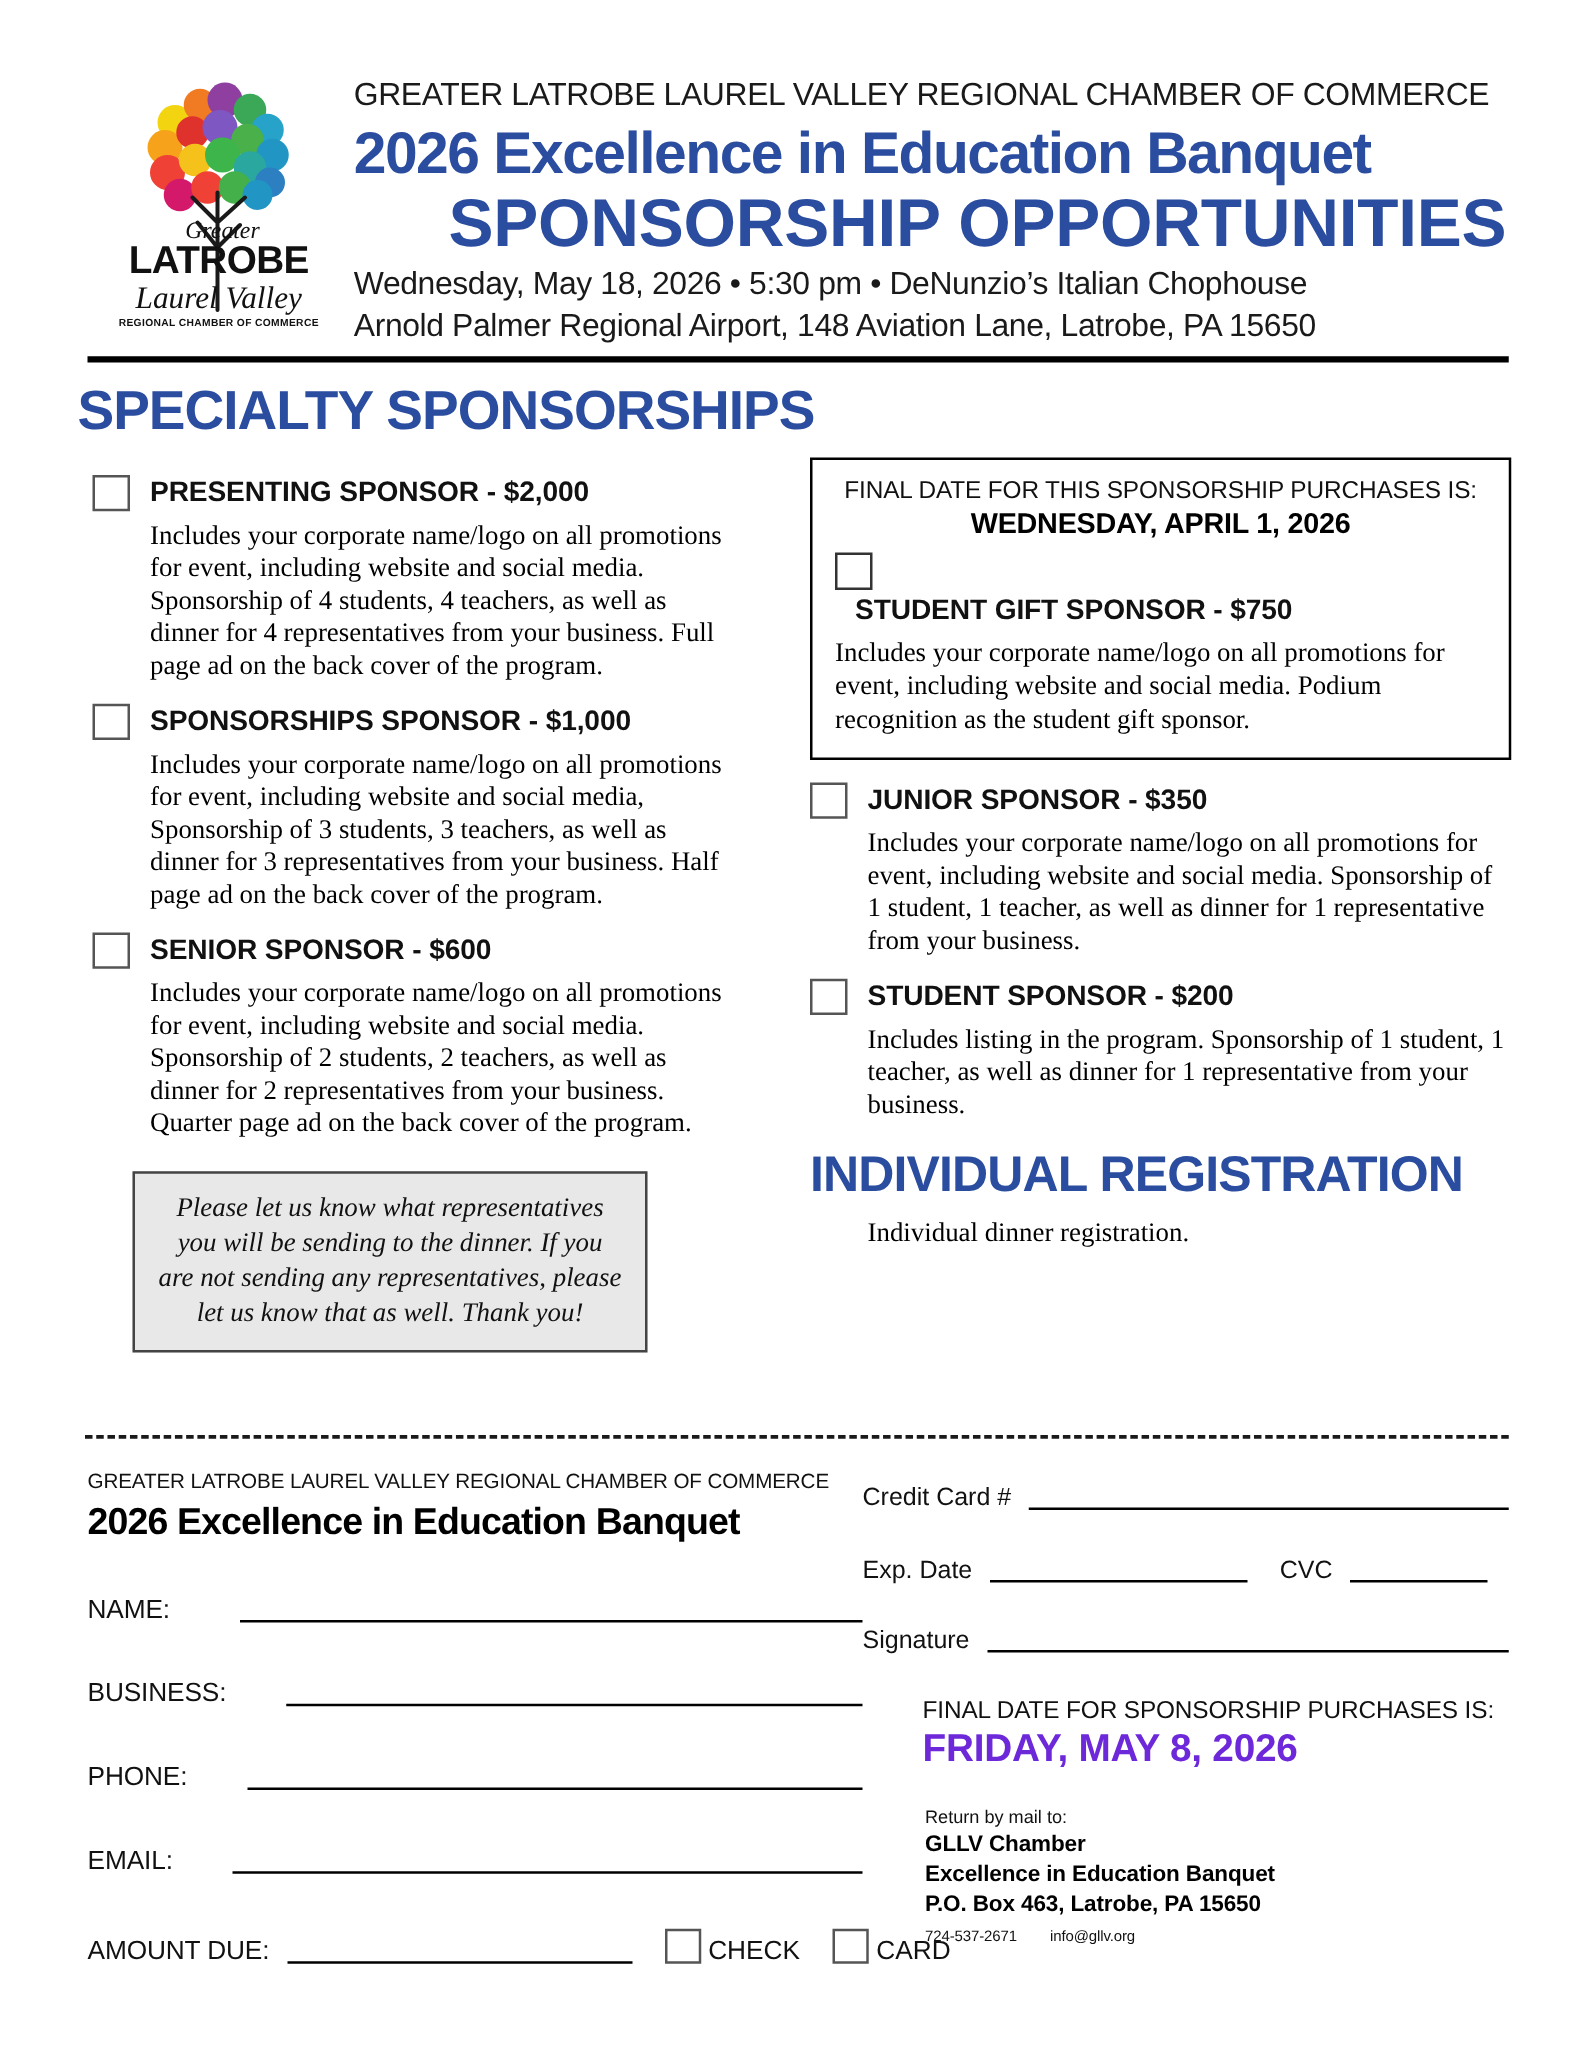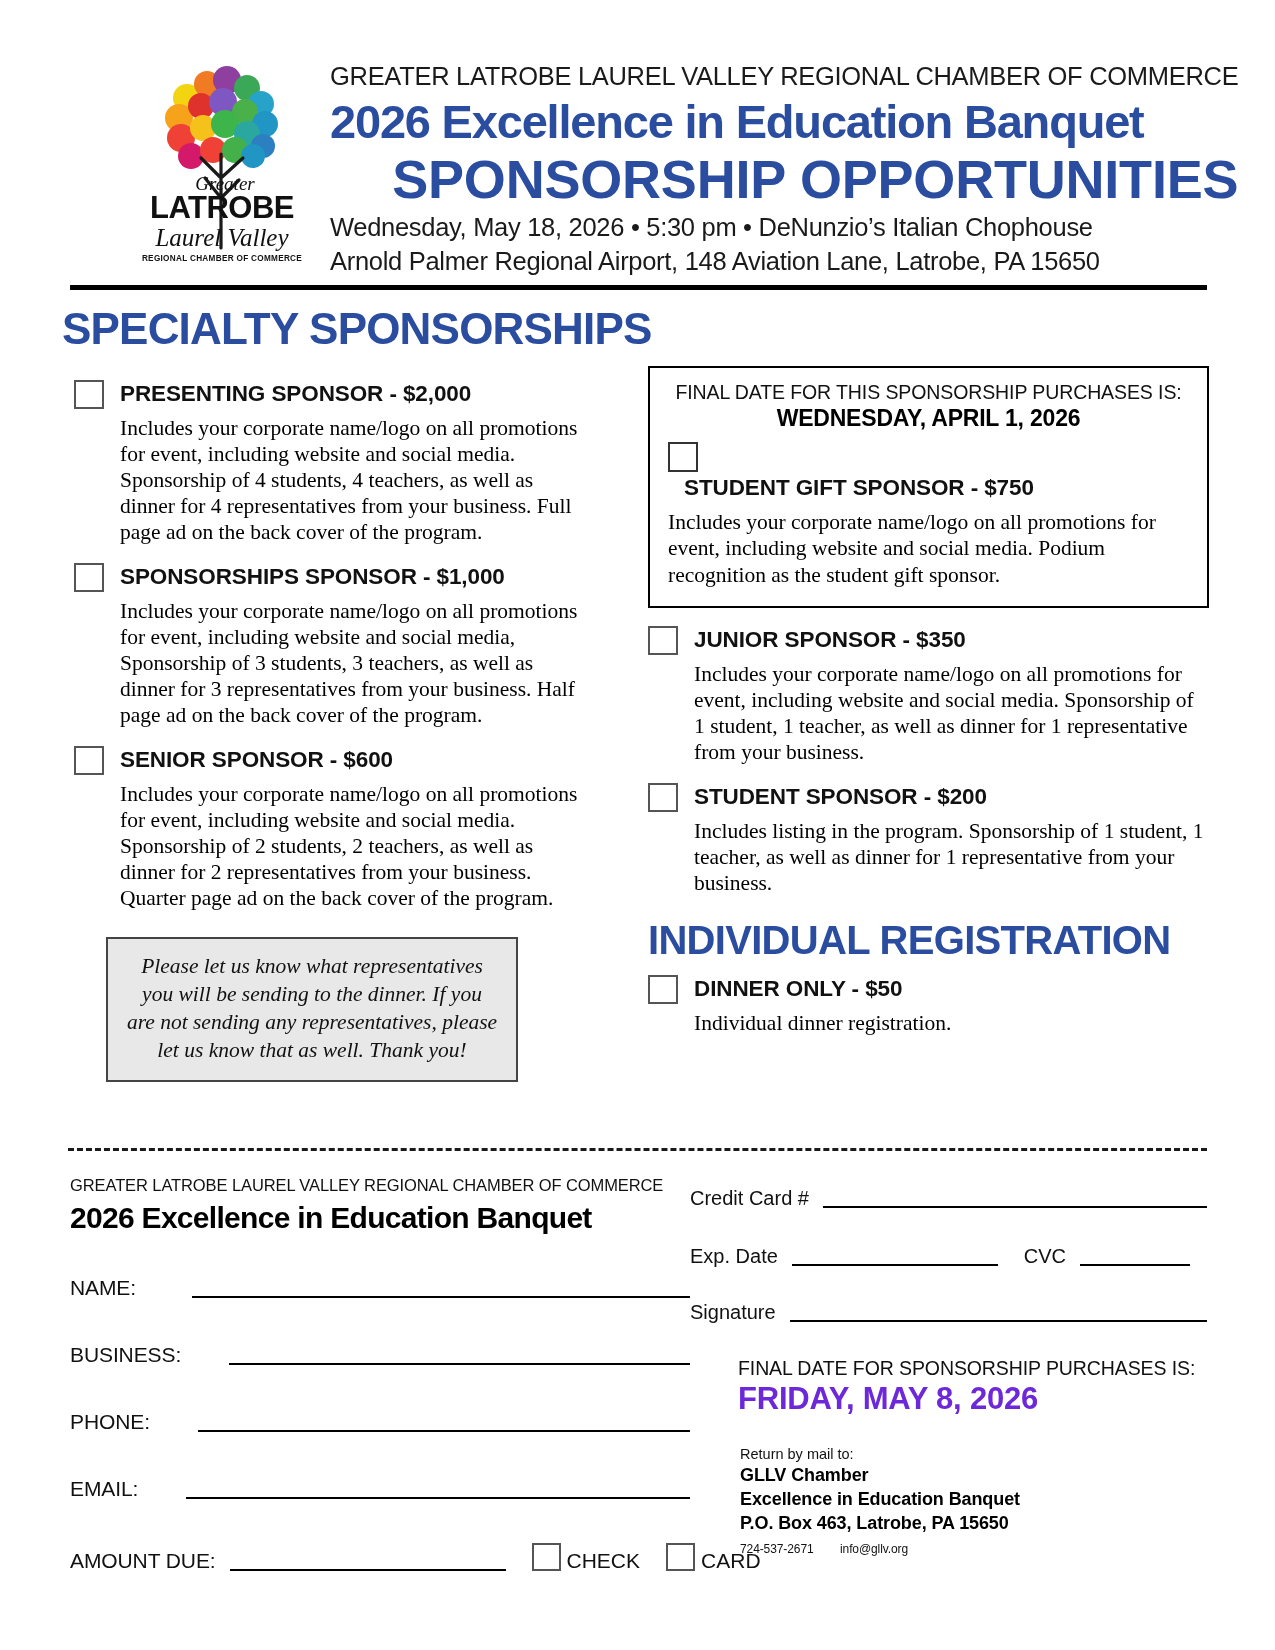--- a/index.html
+++ b/index.html
@@ -7,21 +7,21 @@
     width: 1275px; height: 1650px;
     background: #ffffff;
     font-family: "Liberation Sans", sans-serif;
     color: #000;
     overflow: hidden;
   }
   .page { position: relative; width: 1275px; height: 1650px; padding: 0; }
 
   
   .header { display: flex; padding: 52px 70px 0 88px; align-items: flex-start; }
-  .logo-wrap { width: 175px; flex: 0 0 175px; padding-top: 6px; margin-left: 47px; }
+  .logo-wrap { width: 175px; flex: 0 0 175px; padding-top: 6px; }
   .logo-svg { display: block; width: 175px; height: 215px; }
   .header-text { flex: 1; padding-left: 20px; padding-top: 10px; }
   .hdr-chamber {
     font-family: "Liberation Sans", sans-serif;
     font-size: 25.5px; letter-spacing: -0.3px; color: #1a1a1a;
     font-weight: 400; line-height: 1.1; white-space: nowrap;
   }
   .hdr-title1 {
     font-size: 47px; font-weight: bold; color: #2b4d9f;
     letter-spacing: -1.2px; line-height: 1.22; margin-top: 3px;
@@ -268,24 +268,20 @@
         <div class="item-head">
           <div class="cbox"></div>
           <div class="item-title">STUDENT SPONSOR - $200</div>
         </div>
         <div class="item-desc">Includes listing in the program. Sponsorship of 1 student, 1 teacher, as well as dinner for 1 representative from your business.</div>
       </div>
 
       <div class="reg-title">INDIVIDUAL REGISTRATION</div>
 
       <div class="item" style="margin-top:10px">
-        <div class="item-head">
-          <div class="cbox"></div>
-          <div class="item-title">DINNER ONLY - $50</div>
-        </div>
         <div class="item-desc">Individual dinner registration.</div>
       </div>
     </div>
   </div>
 
   <div class="dashes"></div>
 
   <div class="form">
 
     <div class="form-left">

